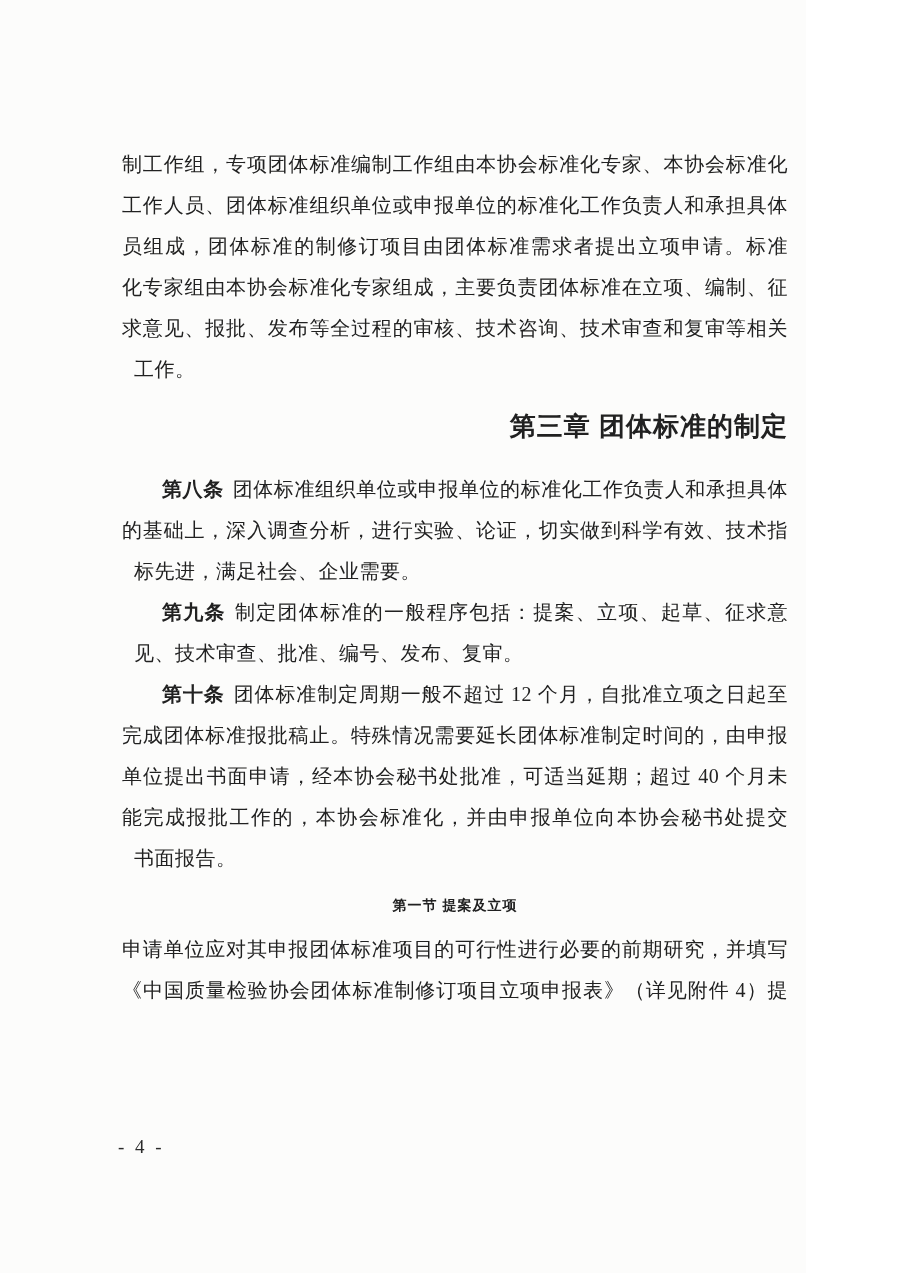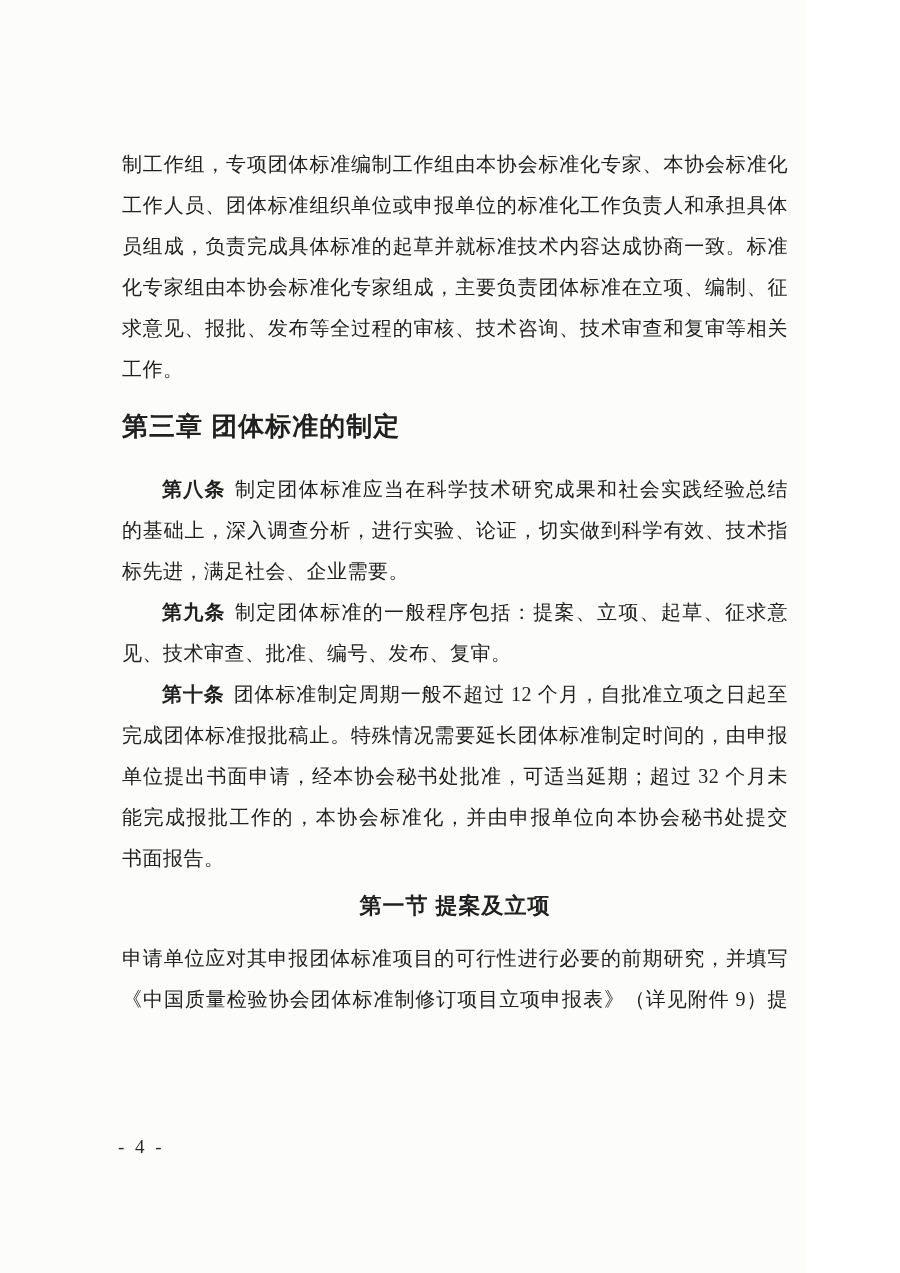--- a/index.html
+++ b/index.html
@@ -23,91 +23,92 @@
     line-height: 41px;
     height: 41px;
     overflow: hidden;
     text-align: justify;
     text-align-last: justify;
     letter-spacing: 0.5px;
   }
   .tline.end {
     text-align: left;
     text-align-last: left;
+    margin-left: 12px;
   }
   .tline.indent { padding-left: 40px; }
   .art-label {
     font-family: Liberation Serif, serif;
     font-weight: bold;
     margin-right: 9px;
   }
   .chapter-heading {
     font-family: "Liberation Sans", "DejaVu Sans", sans-serif;
     font-weight: bold;
     font-size: 26px;
     line-height: 41px;
     height: 41px;
-    text-align: left;
+    text-align: right;
     margin: 16px 0 22px 0;
     letter-spacing: 1px;
   }
   .section-heading {
     font-family: "Liberation Sans", "DejaVu Sans", sans-serif;
     font-weight: bold;
-    font-size: 22px;
+    font-size: 14px;
     line-height: 41px;
     height: 41px;
     text-align: center;
-    margin: 6px 0 12px 0;
+    margin: 6px 0 3px 0;
     letter-spacing: 1px;
   }
   .page-number {
     position: absolute;
     left: 118px;
     top: 1136px;
     font-size: 19px;
     letter-spacing: 3px;
     color: #2a2a2a;
   }
 </style>
 </head>
 <body>
 
 <div class="page">
   <div class="content">
 
     <div class="tline">制工作组，专项团体标准编制工作组由本协会标准化专家、本协会标准化</div>
     <div class="tline">工作人员、团体标准组织单位或申报单位的标准化工作负责人和承担具体</div>
-    <div class="tline">员组成，负责完成具体标准的起草并就标准技术内容达成协商一致。标准</div>
+    <div class="tline">员组成，团体标准的制修订项目由团体标准需求者提出立项申请。标准</div>
     <div class="tline">化专家组由本协会标准化专家组成，主要负责团体标准在立项、编制、征</div>
     <div class="tline">求意见、报批、发布等全过程的审核、技术咨询、技术审查和复审等相关</div>
     <div class="tline end">工作。</div>
 
     <div class="chapter-heading">第三章 团体标准的制定</div>
 
     <div class="tline indent">
-      <span class="art-label">第八条</span><span>制定团体标准应当在科学技术研究成果和社会实践经验总结</span>
+      <span class="art-label">第八条</span><span>团体标准组织单位或申报单位的标准化工作负责人和承担具体</span>
     </div>
     <div class="tline">的基础上，深入调查分析，进行实验、论证，切实做到科学有效、技术指</div>
     <div class="tline end">标先进，满足社会、企业需要。</div>
 
     <div class="tline indent">
       <span class="art-label">第九条</span><span>制定团体标准的一般程序包括：提案、立项、起草、征求意</span>
     </div>
     <div class="tline end">见、技术审查、批准、编号、发布、复审。</div>
 
     <div class="tline indent">
       <span class="art-label">第十条</span><span>团体标准制定周期一般不超过 12 个月，自批准立项之日起至</span>
     </div>
     <div class="tline">完成团体标准报批稿止。特殊情况需要延长团体标准制定时间的，由申报</div>
-    <div class="tline">单位提出书面申请，经本协会秘书处批准，可适当延期；超过 32 个月未</div>
+    <div class="tline">单位提出书面申请，经本协会秘书处批准，可适当延期；超过 40 个月未</div>
     <div class="tline">能完成报批工作的，本协会标准化，并由申报单位向本协会秘书处提交</div>
     <div class="tline end">书面报告。</div>
 
     <div class="section-heading">第一节 提案及立项</div>
 
     <div class="tline">申请单位应对其申报团体标准项目的可行性进行必要的前期研究，并填写</div>
-    <div class="tline">《中国质量检验协会团体标准制修订项目立项申报表》（详见附件 9）提</div>
+    <div class="tline">《中国质量检验协会团体标准制修订项目立项申报表》（详见附件 4）提</div>
 
   </div>
 
   <div class="page-number">- 4 -</div>
 </div>
 
 </body></html>

